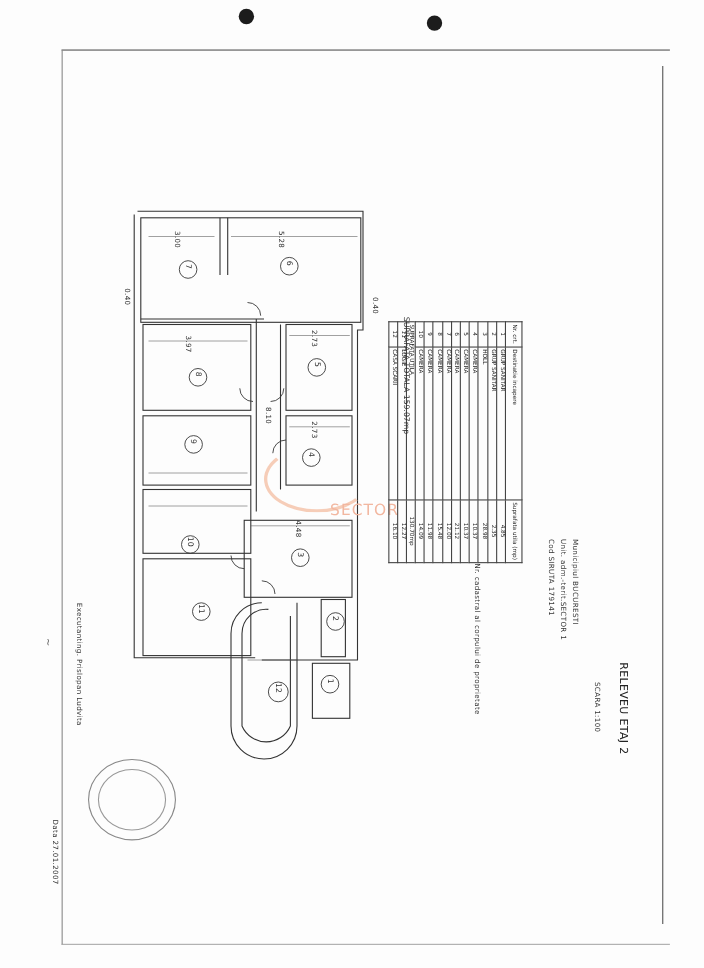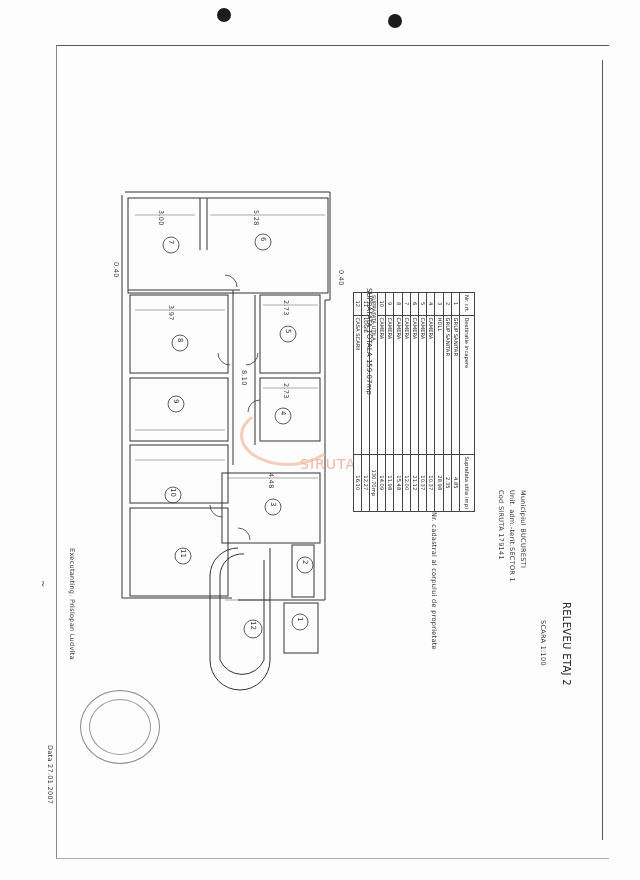--- a/index.html
+++ b/index.html
@@ -119,21 +119,21 @@
   <span class="rot t-small" style="left:260px;top:210px;">5.28</span>
   <span class="rot t-small" style="left:175px;top:305px;">3.97</span>
   <span class="rot t-small" style="left:290px;top:300px;">2.73</span>
   <span class="rot t-small" style="left:290px;top:383px;">2.73</span>
   <span class="rot t-small" style="left:275px;top:473px;">4.48</span>
   <span class="rot t-small" style="left:248px;top:370px;">8.10</span>
   <span class="rot t-small" style="left:120px;top:262px;">0.40</span>
   <span class="rot t-small" style="left:345px;top:270px;">0.40</span>
 
   <div class="wm-arc"></div>
-  <div class="wm">SIRUTA</div>
+  <div class="wm">SECTOR</div>
 
   <div class="tbl">
     <table>
       <tbody>
           <tr class="hdr">
         <td class="n">Nr. crt.</td>
         <td>Destinatie incapere</td>
         <td class="v">Suprafata utila (mp)</td>
       </tr>
       <tr>

